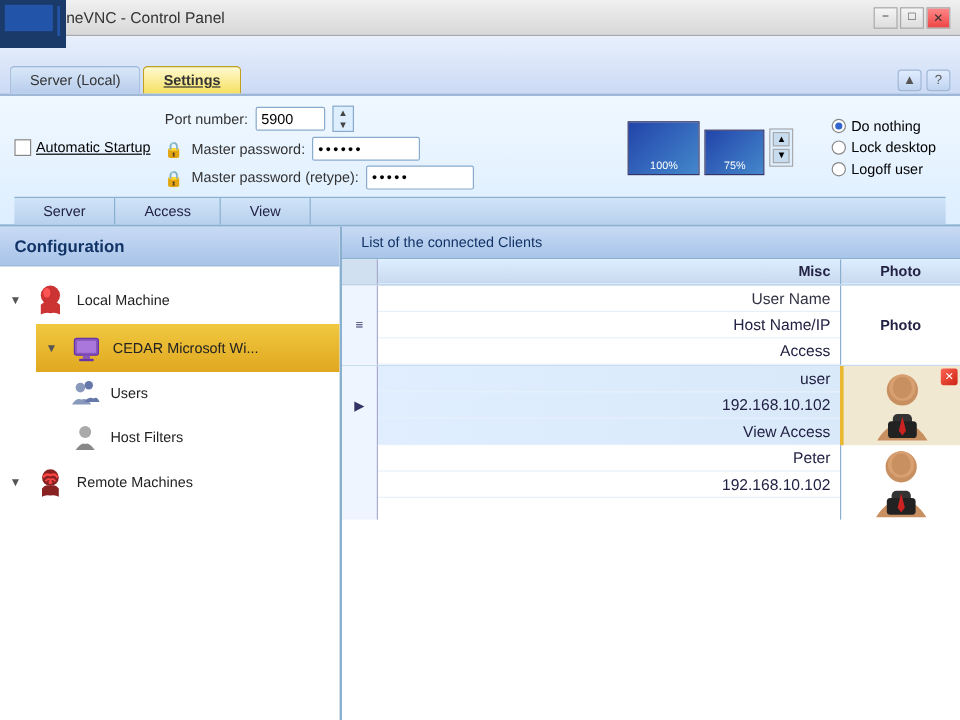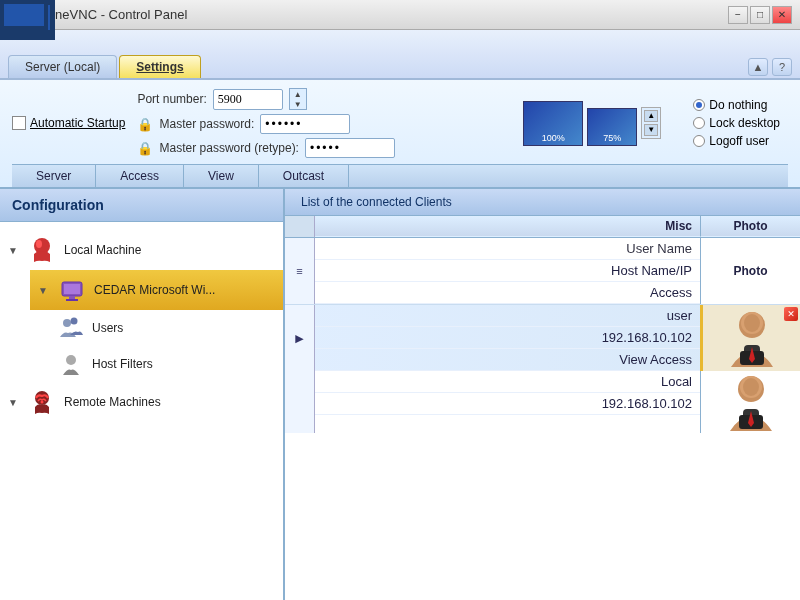--- a/index.html
+++ b/index.html
@@ -86,21 +86,21 @@
       gap: 6px;
     }
     .settings-label { color: #333; white-space: nowrap; }
     .settings-input {
       border: 1px solid #88aacc;
       background: white;
       padding: 2px 4px;
       border-radius: 2px;
       font-size: 12px;
     }
-    .port-input { width: 70px; font-family: Liberation Serif, serif; }
+    .port-input { width: 58px; }
     .pwd-input { width: 90px; letter-spacing: 2px; }
     .spinner-btn {
       display: flex; flex-direction: column;
       border: 1px solid #88aacc;
       background: #ddeeff;
       cursor: pointer;
     }
     .spinner-up, .spinner-down {
       width: 16px; height: 10px; font-size: 8px;
       display: flex; align-items: center; justify-content: center;
@@ -343,21 +343,20 @@
         <div class="radio-fake"></div>
         <span>Logoff user</span>
       </div>
     </div>
   </div>
 
   <div class="section-tabs">
     <div class="section-tab">Server</div>
     <div class="section-tab">Access</div>
     <div class="section-tab">View</div>
-    <div class="section-tab">Outcast</div>
   </div>
 </div>
 
 <div class="main-content">
 
   <div class="left-panel">
     <div class="config-header">Configuration</div>
     <div class="config-tree">
 
       <div class="tree-item">
@@ -472,21 +471,21 @@
             <rect x="19" y="44" width="24" height="14" rx="3" fill="#222"></rect>
 
             <polygon points="31,40 28,52 31,56 34,52" fill="#cc2222"></polygon>
           </svg>
         </div>
       </div>
 
       <div class="table-row row-normal">
         <div class="row-indicator"></div>
         <div class="row-data">
-          <div class="row-cell">Local</div>
+          <div class="row-cell">Peter</div>
           <div class="row-cell">192.168.10.102</div>
         </div>
         <div class="row-photo-cell">
           <svg width="62" height="62" viewBox="0 0 62 62">
             <circle cx="31" cy="18" r="13" fill="#c89060"></circle>
             <circle cx="31" cy="16" r="11" fill="#d8a070"></circle>
             <ellipse cx="31" cy="16" rx="8" ry="9" fill="#c89060"></ellipse>
             <path d="M10 60 Q20 44 31 48 Q42 44 52 60" fill="#c89060"></path>
             <rect x="23" y="38" width="16" height="18" rx="4" fill="#333"></rect>
             <rect x="19" y="44" width="24" height="14" rx="3" fill="#222"></rect>

